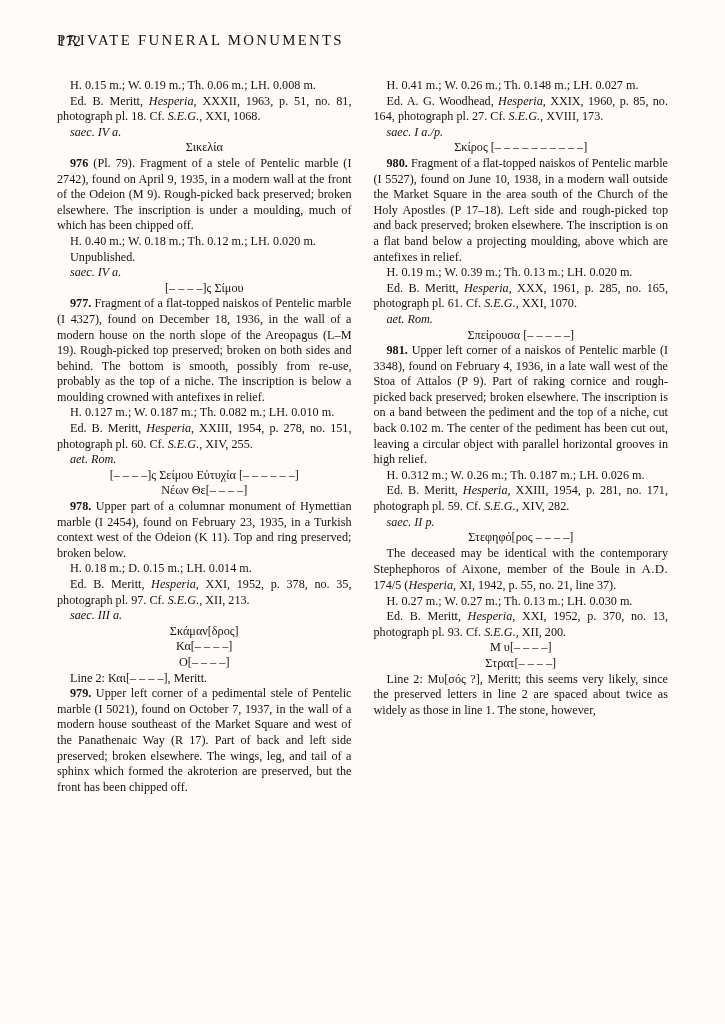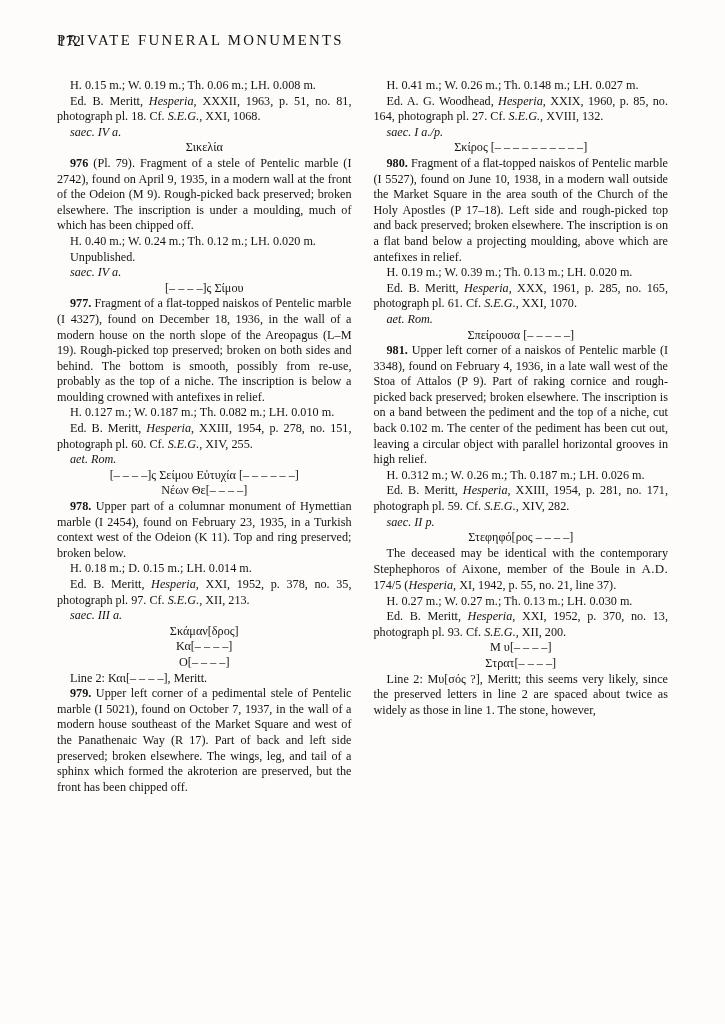--- a/index.html
+++ b/index.html
@@ -52,21 +52,21 @@
       <p class="para">H. 0.15 m.; W. 0.19 m.; Th. 0.06 m.; LH. 0.008 m.</p>
 
       <p class="para"><span>Ed. B. Meritt, </span><i>Hesperia</i><span>, XXXII, 1963, p. 51, no. 81, photograph pl. 18. Cf. </span><i>S.E.G.</i><span>, XXI, 1068.</span></p>
 
       <p class="para saec">saec. IV a.</p>
 
       <p class="greek">Σικελία</p>
 
       <p class="para entry"><b>976</b><span> (Pl. 79). Fragment of a stele of Pentelic marble (I 2742), found on April 9, 1935, in a modern wall at the front of the Odeion (M 9). Rough-picked back preserved; broken elsewhere. The inscription is under a moulding, much of which has been chipped off.</span></p>
 
-      <p class="para">H. 0.40 m.; W. 0.24 m.; Th. 0.12 m.; LH. 0.020 m.</p>
+      <p class="para">H. 0.40 m.; W. 0.18 m.; Th. 0.12 m.; LH. 0.020 m.</p>
 
       <p class="para">Unpublished.</p>
 
       <p class="para saec">saec. IV a.</p>
 
       <p class="greek">[– – – –]ς Σίμου</p>
 
       <p class="para entry"><b>977.</b><span> Fragment of a flat-topped naiskos of Pentelic marble (I 4327), found on December 18, 1936, in the wall of a modern house on the north slope of the Areopagus (L–M 19). Rough-picked top preserved; broken on both sides and behind. The bottom is smooth, possibly from re-use, probably as the top of a niche. The inscription is below a moulding crowned with antefixes in relief.</span></p>
 
       <p class="para">H. 0.127 m.; W. 0.187 m.; Th. 0.082 m.; LH. 0.010 m.</p>
@@ -93,21 +93,21 @@
       <p class="para">Line 2: Και[– – – –], Meritt.</p>
 
       <p class="para entry"><b>979.</b><span> Upper left corner of a pedimental stele of Pentelic marble (I 5021), found on October 7, 1937, in the wall of a modern house southeast of the Market Square and west of the Panathenaic Way (R 17). Part of back and left side preserved; broken elsewhere. The wings, leg, and tail of a sphinx which formed the akroterion are preserved, but the front has been chipped off.</span></p>
 
     </section>
 
     <section class="col">
 
       <p class="para">H. 0.41 m.; W. 0.26 m.; Th. 0.148 m.; LH. 0.027 m.</p>
 
-      <p class="para"><span>Ed. A. G. Woodhead, </span><i>Hesperia</i><span>, XXIX, 1960, p. 85, no. 164, photograph pl. 27. Cf. </span><i>S.E.G.</i><span>, XVIII, 132.</span></p>
+      <p class="para"><span>Ed. A. G. Woodhead, </span><i>Hesperia</i><span>, XXIX, 1960, p. 85, no. 164, photograph pl. 27. Cf. </span><i>S.E.G.</i><span>, XVIII, 173.</span></p>
 
       <p class="para saec">saec. I a./p.</p>
 
       <p class="greek">Σκίρος [– – – – – – – – – –]</p>
 
       <p class="para entry"><b>980.</b><span> Fragment of a flat-topped naiskos of Pentelic marble (I 5527), found on June 10, 1938, in a modern wall outside the Market Square in the area south of the Church of the Holy Apostles (P 17–18). Left side and rough-picked top and back preserved; broken elsewhere. The inscription is on a flat band below a projecting moulding, above which are antefixes in relief.</span></p>
 
       <p class="para">H. 0.19 m.; W. 0.39 m.; Th. 0.13 m.; LH. 0.020 m.</p>
 
       <p class="para"><span>Ed. B. Meritt, </span><i>Hesperia</i><span>, XXX, 1961, p. 285, no. 165, photograph pl. 61. Cf. </span><i>S.E.G.</i><span>, XXI, 1070.</span></p>

